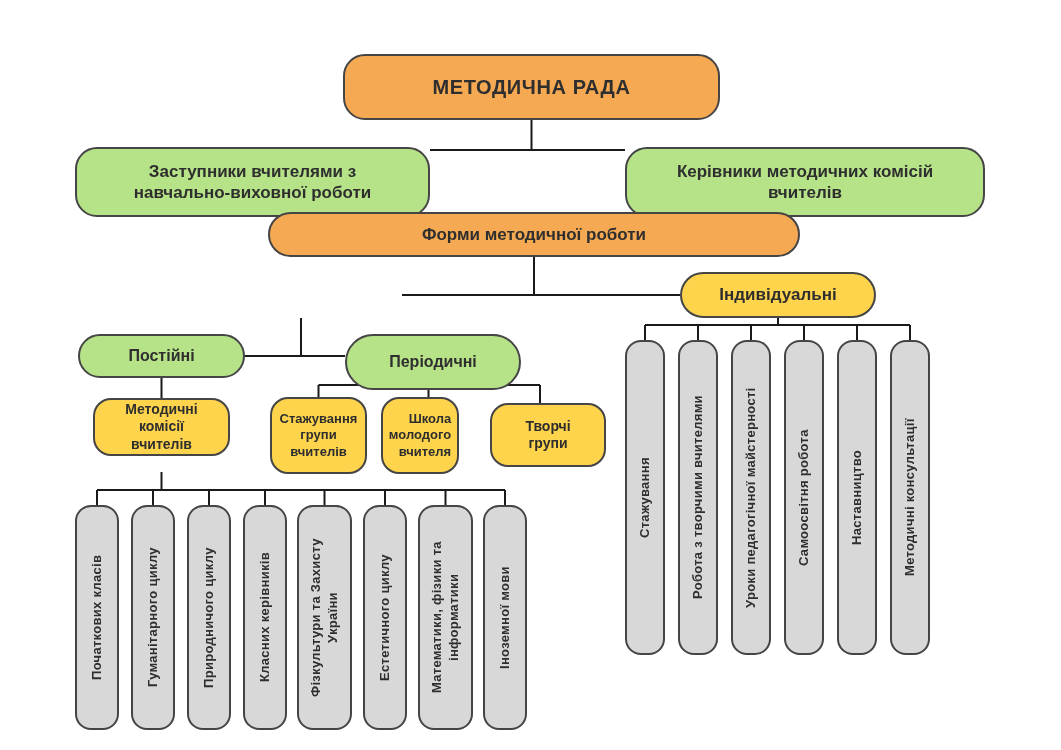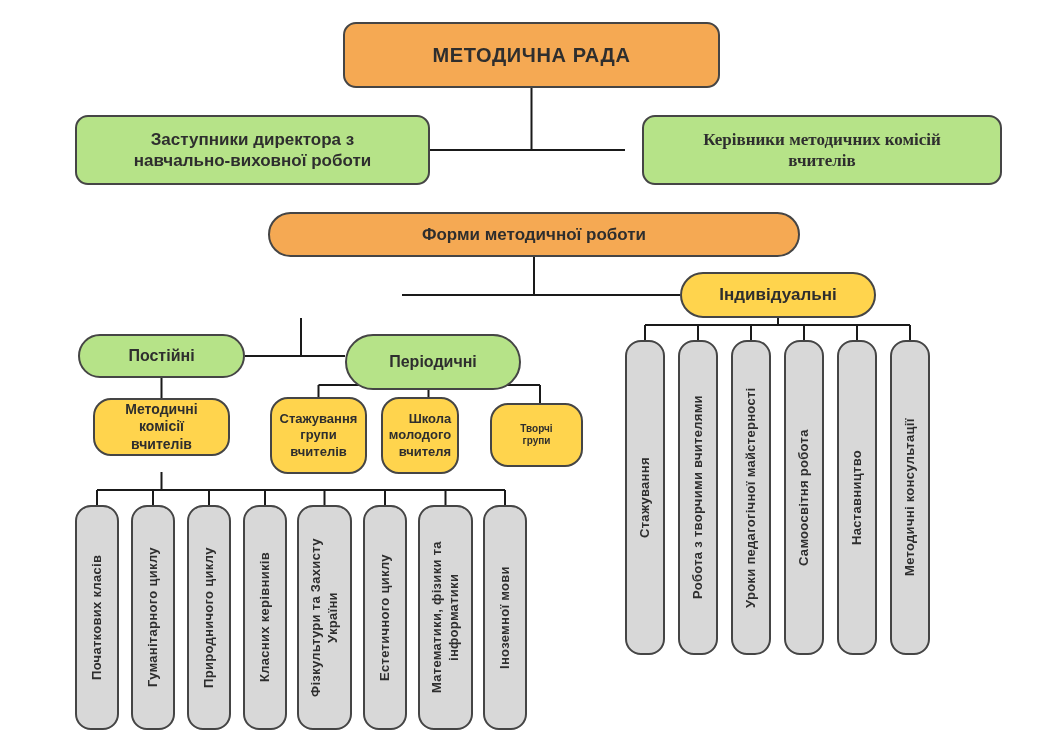--- a/index.html
+++ b/index.html
@@ -35,21 +35,21 @@
     color: #2e2e2e;
     white-space: pre-line;
     line-height: 1.25;
     padding: 2px 6px;
   }
   .orange { background: var(--orange, #F5A953); }
   .green  { background: var(--green,  #B6E388); }
   .yellow { background: var(--yellow, #FFD44D); }
   .gray   { background: var(--gray,   #D8D8D8); }
   .pill       { border-radius: 999px; }
-  .rounded-lg { border-radius: 13px; }
+  .rounded-lg { border-radius: 22px; margin-top: 32px; }
   .rounded-md { border-radius: 18px; }
   .vcol {
     writing-mode: vertical-rl;
     transform: rotate(180deg);
     border-radius: 16px;
     font-size: 13px;
     letter-spacing: .3px;
     padding: 8px 2px;
   }
 </style>
@@ -57,24 +57,24 @@
 <body>
 
 <div class="canvas">
 
   <svg class="lines" width="1061" height="750" viewBox="0 0 1061 750" aria-hidden="true">
     <path class="connector" d="M531.5 88V150 M430 150H625 M534 257V295 M402 295H680 M301 318V356 M245 356H345 M161.5 378V398 M433 378V385 M318.5 385H540 M318.5 385V397 M428.5 385V397 M540 385V403 M161.5 472V490 M97 490H505 M97 490V505 M153 490V505 M209 490V505 M265 490V505 M324.5 490V505 M385 490V505 M445.5 490V505 M505 490V505 M778 318V325 M645 325H910 M645 325V340 M698 325V340 M751 325V340 M804 325V340 M857 325V340 M910 325V340"></path>
   </svg>
 
   <div class="node orange rounded-lg" style="left:343px;top:22px;width:377px;height:66px;font-size:20px;letter-spacing:.6px;">МЕТОДИЧНА РАДА</div>
 
-  <div class="node green rounded-lg" style="left:75px;top:115px;width:355px;height:70px;font-size:17px;">Заступники директора з
+  <div class="node green rounded-lg" style="left:75px;top:115px;width:355px;height:70px;font-size:17px;">Заступники вчителями з
 навчально-виховної роботи</div>
 
-  <div class="node green rounded-lg" style="left:642px;top:115px;width:360px;height:70px;font-size:17px;font-family:Liberation Serif, serif;">Керівники методичних комісій
+  <div class="node green rounded-lg" style="left:625px;top:115px;width:360px;height:70px;font-size:17px;">Керівники методичних комісій
 вчителів</div>
 
   <div class="node orange pill" style="left:268px;top:212px;width:532px;height:45px;font-size:17px;">Форми методичної роботи</div>
 
 
   <div class="node yellow pill" style="left:680px;top:272px;width:196px;height:46px;font-size:17px;">Індивідуальні</div>
 
   <div class="node green pill" style="left:78px;top:334px;width:167px;height:44px;font-size:16px;">Постійні</div>
 
   <div class="node green pill" style="left:345px;top:334px;width:176px;height:56px;font-size:16px;">Періодичні</div>
@@ -84,21 +84,21 @@
 вчителів</div>
 
   <div class="node yellow rounded-md" style="left:270px;top:397px;width:97px;height:77px;font-size:13px;">Стажування
 групи
 вчителів</div>
 
   <div class="node yellow rounded-md" style="left:381px;top:397px;width:78px;height:77px;font-size:13px;text-align:right;">Школа
 молодого
 вчителя</div>
 
-  <div class="node yellow rounded-md" style="left:490px;top:403px;width:93px;height:64px;font-size:10px;">Творчі
+  <div class="node yellow rounded-md" style="left:490px;top:403px;width:116px;height:64px;font-size:14px;">Творчі
 групи</div>
 
   <div class="node gray vcol" style="left:75px;top:505px;width:44px;height:225px;">Початкових класів</div>
   <div class="node gray vcol" style="left:131px;top:505px;width:44px;height:225px;">Гуманітарного циклу</div>
   <div class="node gray vcol" style="left:187px;top:505px;width:44px;height:225px;">Природничого циклу</div>
   <div class="node gray vcol" style="left:243px;top:505px;width:44px;height:225px;">Класних керівників</div>
   <div class="node gray vcol" style="left:297px;top:505px;width:55px;height:225px;">Фізкультури та Захисту
 України</div>
   <div class="node gray vcol" style="left:363px;top:505px;width:44px;height:225px;">Естетичного циклу</div>
   <div class="node gray vcol" style="left:418px;top:505px;width:55px;height:225px;">Математики, фізики та

